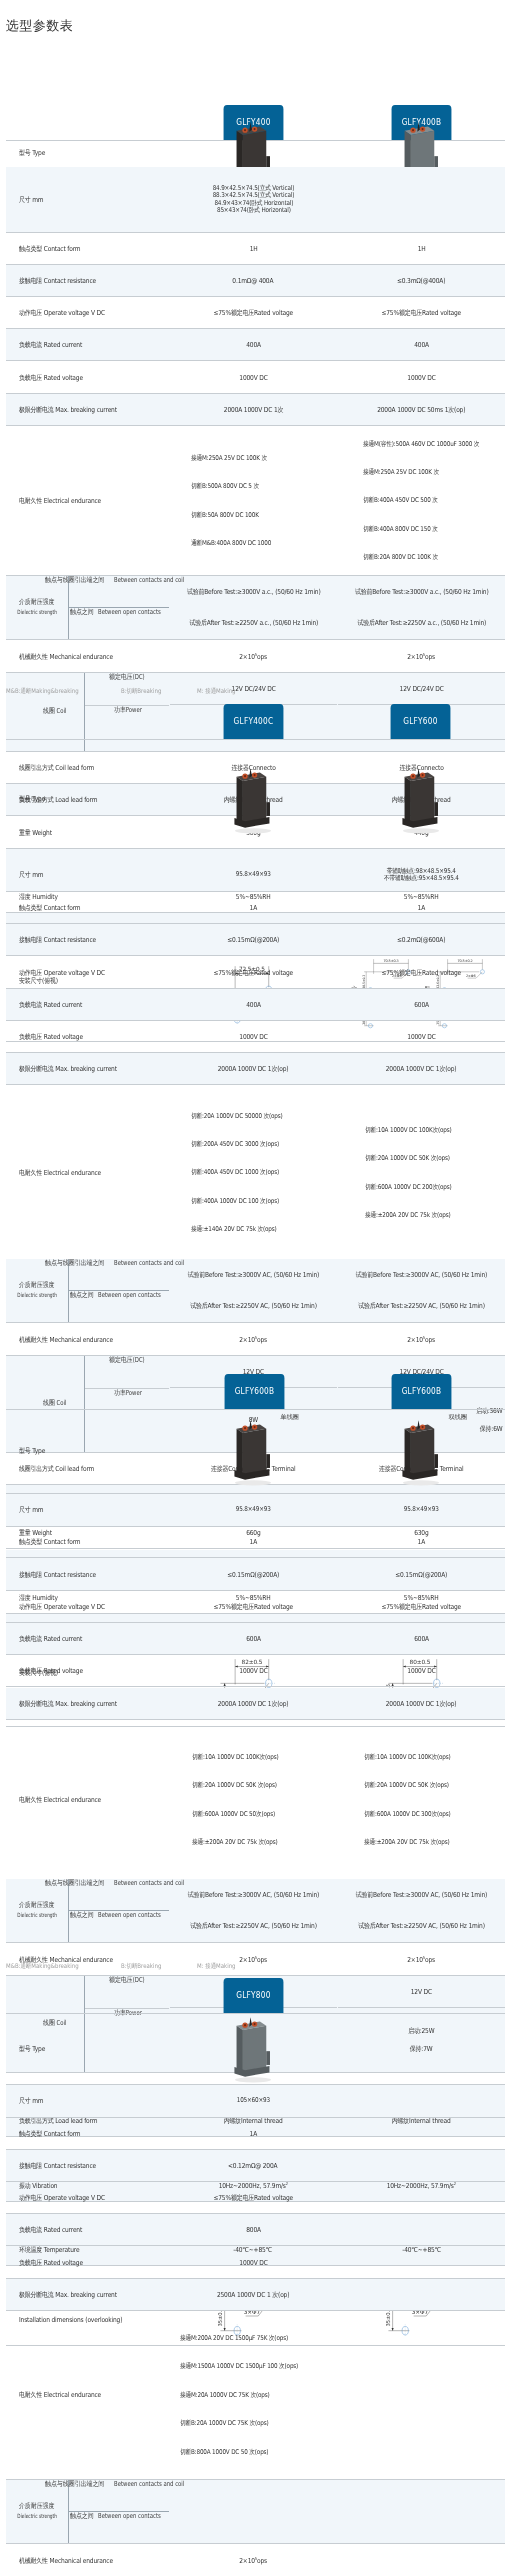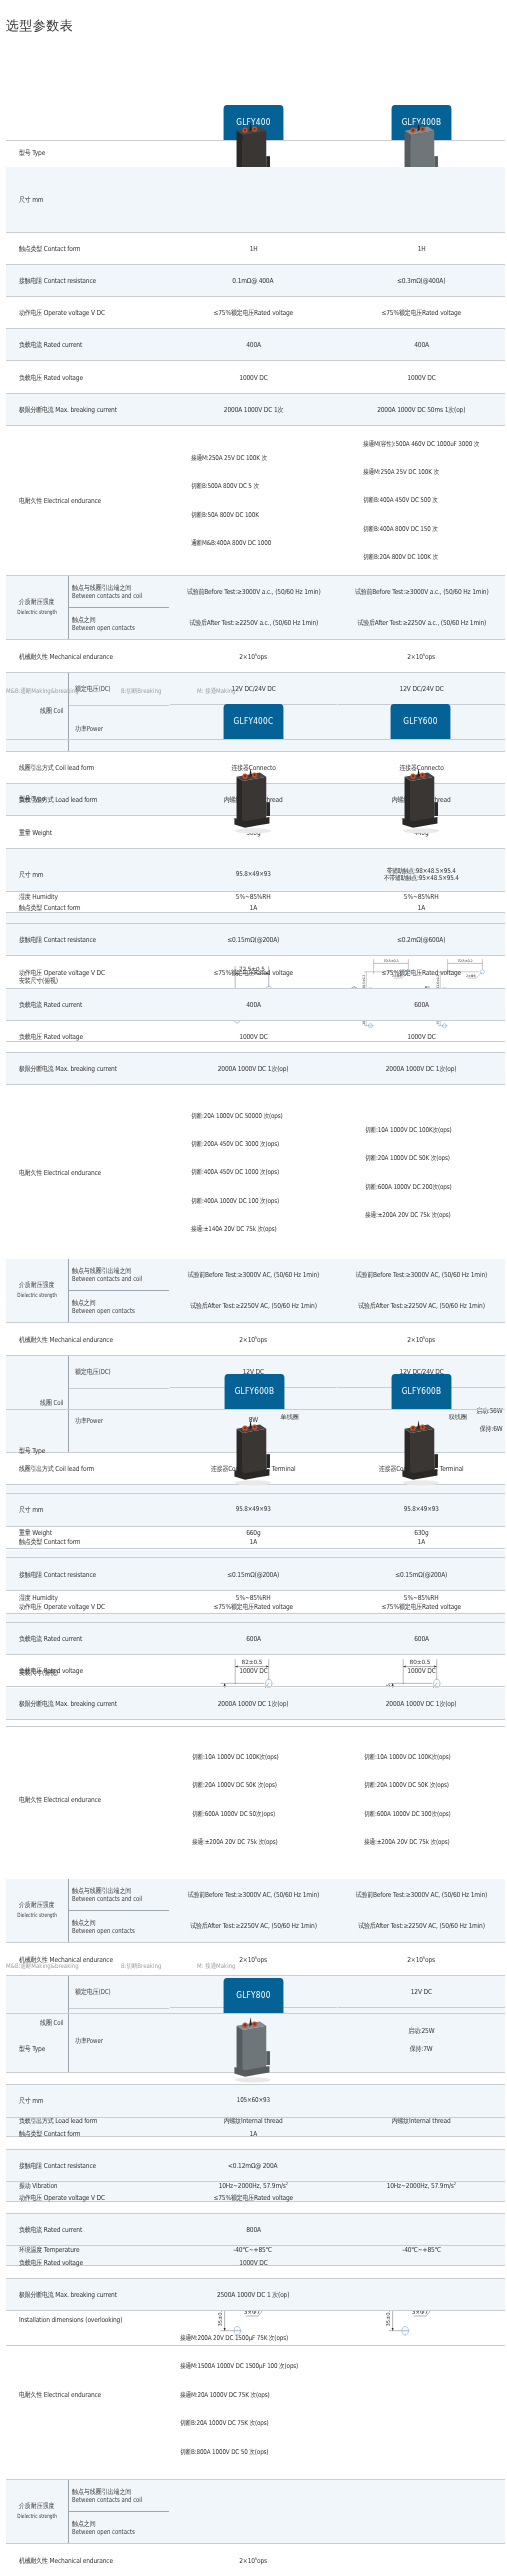--- a/index.html
+++ b/index.html
@@ -16,23 +16,23 @@
   .c1 { margin-left: 1.6px; }
   .c2 { margin-left: 1.1px; }
   .multi { flex-direction: column; justify-content: center; line-height: 7.4px; font-size: 6.6px; }
   .endur { flex-direction: column; align-items: flex-start; justify-content: center; gap: 12px; font-size: 6.6px; }
   .endur div { height: 16.4px; line-height: 16.4px; white-space: nowrap; }
   .narrow { display: inline-block; transform: scaleX(0.86); transform-origin: center; white-space: nowrap; }
   .narrow-l { display: inline-block; transform: scaleX(0.86); transform-origin: left center; white-space: nowrap; }
   sup { font-size: 4.2px; vertical-align: 2.6px; }
   .split-label { width: 163px; display: flex; }
   .split-main { width: 63px; display: flex; flex-direction: column; justify-content: center; align-items: center; font-size: 6.9px; border-right: 0.5px solid #9aa6b0; text-align: center; line-height: 9.5px; }
-  .split-main.left { align-items: flex-end; padding-left: 13.2px; }
+  .split-main.left { align-items: flex-start; padding-left: 13.2px; margin-left: 24px; }
   .split-sub { width: 100px; display: flex; flex-direction: column; }
-  .split-sub > div { flex: 1; display: flex; flex-direction: column; justify-content: center; padding-left: 3.2px; font-size: 6.9px; line-height: 8px; white-space: nowrap; }
+  .split-sub > div { flex: 1; display: flex; justify-content: center; padding-left: 3.2px; font-size: 6.9px; line-height: 8px; white-space: nowrap; }
   .split-sub > div + div { border-top: 0.5px solid #9aa6b0; }
   .dual { flex-direction: column; }
   .dual > div { flex: 1; display: flex; align-items: center; justify-content: center; width: 100%; }
   .legend { position: absolute; left: 5.8px; font-size: 6.3px; color: #a0a0a0; display: flex; font-family: "DejaVu Sans", sans-serif; }
   .legend span { display: inline-block; transform: scaleX(0.86); transform-origin: left center; white-space: nowrap; }
   .sub-caption { position: absolute; font-size: 6.3px; color: #444; }
   svg text { font-family: "DejaVu Sans", sans-serif; }
 </style>
 </head>
 <body>
@@ -78,20 +78,26 @@
     <circle cx="48" cy="19" r="5" fill="#c2502a"></circle>
             <circle cx="48" cy="19" r="2" fill="#6b2a14"></circle>
     <polygon points="38,24 40,6 43,20" fill="#222"></polygon>
   </svg>
         </div>
       </div>
     </div>
     <div class="row shade" style="top: 167px; height: 66px; left: 5.8px;">
       <div class="c0">
         <span class="narrow-l">尺寸 mm</span>
+      </div>
+      <div class="c2 multi">
+        <div><span class="narrow">84.9×42.5×74.5(立式 Vertical)</span></div>
+        <div><span class="narrow">88.3×42.5×74.5(立式 Vertical)</span></div>
+        <div><span class="narrow">84.9×43×74(卧式 Horizontal)</span></div>
+        <div><span class="narrow">85×43×74(卧式 Horizontal)</span></div>
       </div>
     </div>
     <div class="row" style="top: 233px; height: 32px; left: 5.8px;">
       <div class="c0">
         <span class="narrow-l">触点类型 Contact form</span>
       </div>
       <div class="c1">
         <span class="narrow">1H</span>
       </div>
       <div class="c2">

